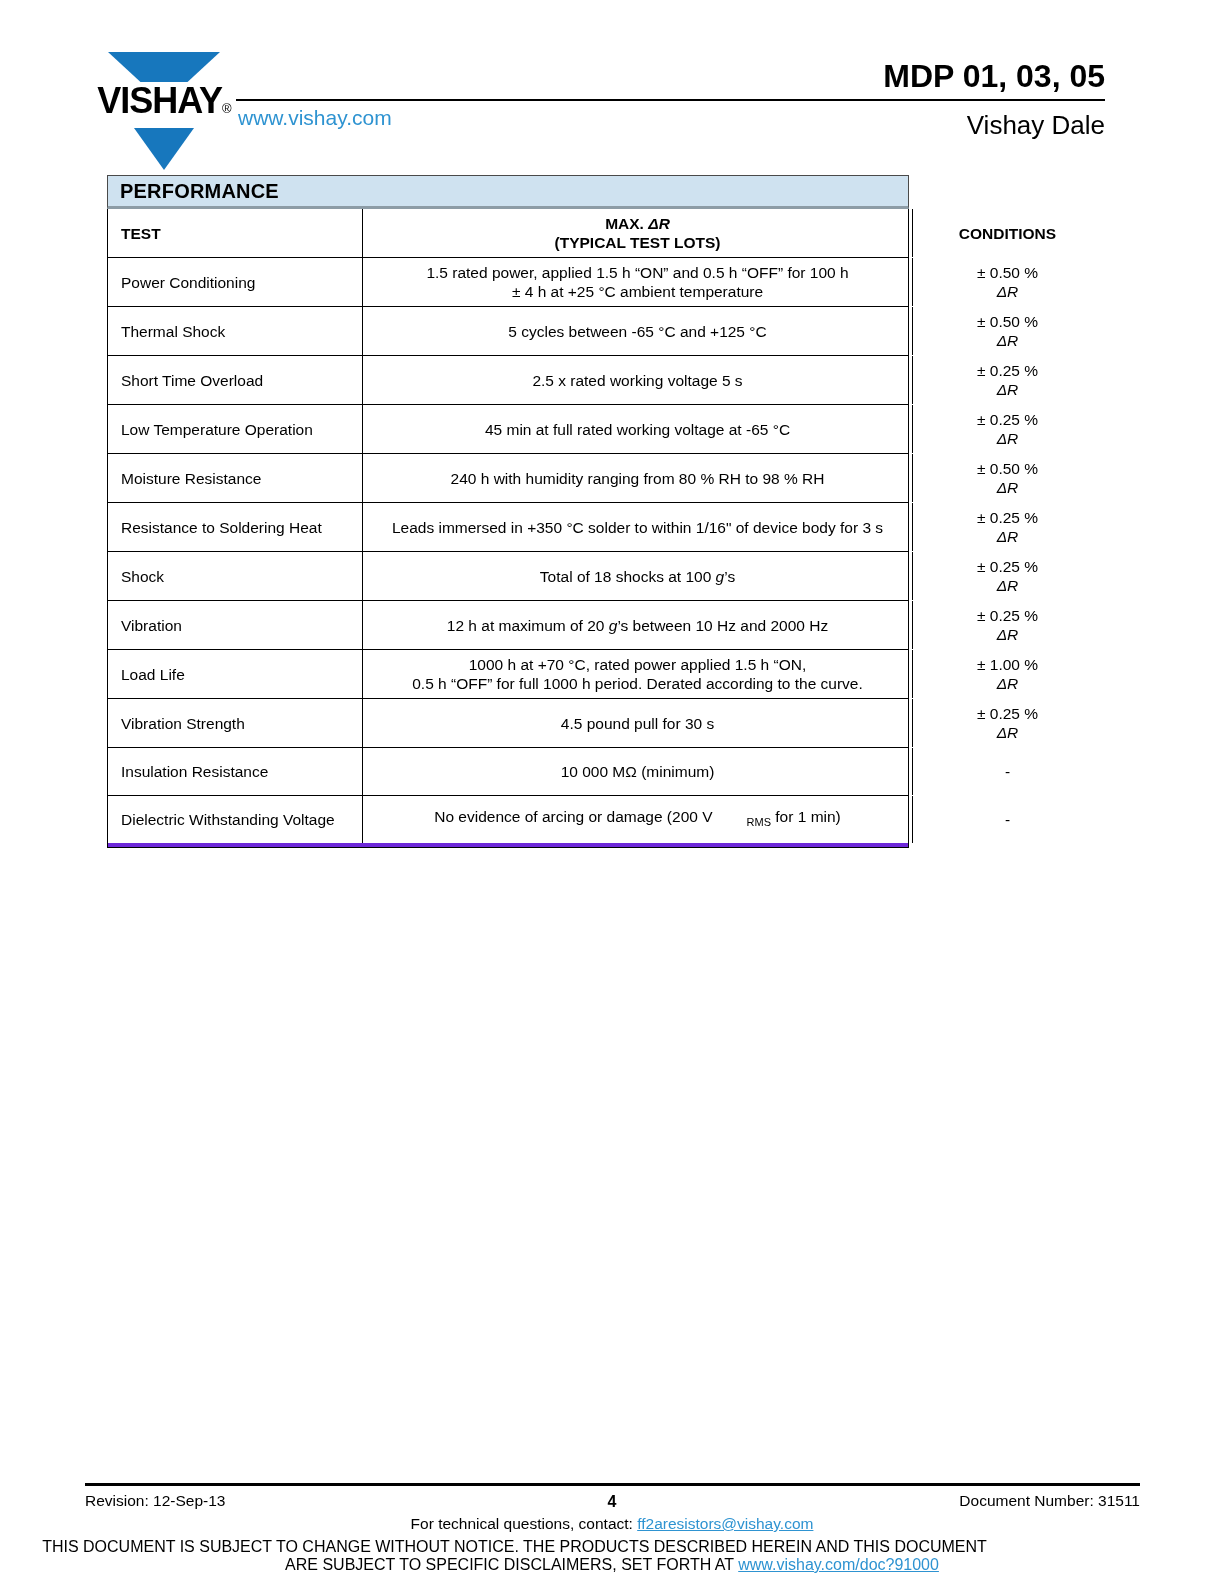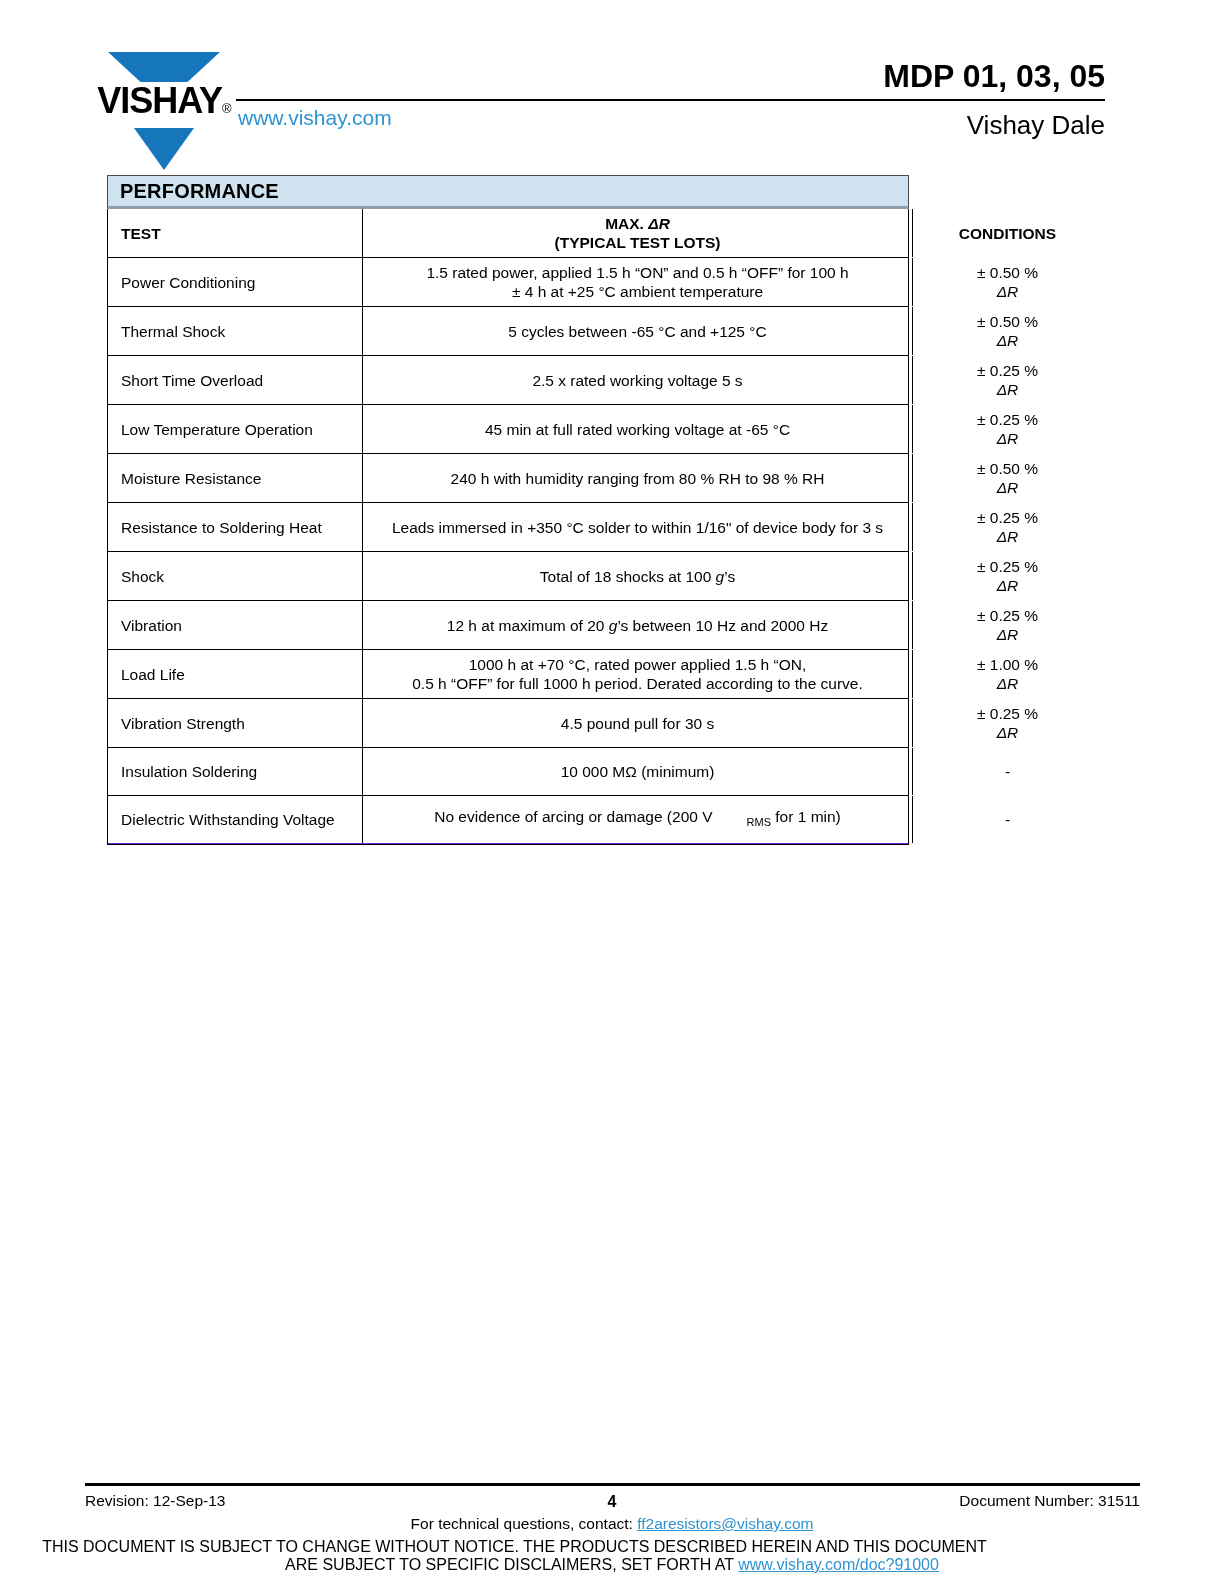--- a/index.html
+++ b/index.html
@@ -43,21 +43,21 @@
   
   .perf-table { position:absolute; left:107px; top:175px; width:802px; }
   .perf-band {
     height:34px; background:var(--band-blue);
     border:1px solid #4a4a4a; border-bottom:3px solid #8d9ca6;
     display:flex; align-items:center; padding-left:12px;
     font-size:20px; font-weight:bold; letter-spacing:0.2px;
   }
   .perf-grid { border:1px solid #000; border-top:none; }
   .t-row { display:grid; grid-template-columns:254px 550px 190px; border-bottom:1px solid #000; }
-  .t-row:last-child { border-bottom:1px solid #6d28d9; }
+  .t-row:last-child { border-bottom:4px solid #6d28d9; }
   .t-cell { display:flex; flex-direction:column; justify-content:center; font-size:15.5px; line-height:19px; padding:5px 6px; }
   .cell-test { align-items:flex-start; text-align:left; padding-left:13px; }
   .cell-cond, .cell-max { align-items:center; text-align:center; border-left:1px solid #000; }
   .hdr-row .t-cell { font-weight:bold; min-height:41px; }
   .data-row .t-cell { min-height:47px; }
   .t-cell i { font-style:italic; }
   .t-cell sub { font-size:11px;margin-left:34px; }
 
   
   .footer-rule { position:absolute; left:85px; top:1483px; width:1055px; height:3px; background:#000; }
@@ -172,21 +172,21 @@
 
   <div class="t-row data-row">
     <div class="t-cell cell-test">Vibration Strength</div>
     <div class="t-cell cell-cond">
             <div>4.5 pound pull for 30 s</div>
           </div>
     <div class="t-cell cell-max">± 0.25 % <i>ΔR</i></div>
   </div>
 
   <div class="t-row data-row">
-    <div class="t-cell cell-test">Insulation Soldering</div>
+    <div class="t-cell cell-test">Insulation Resistance</div>
     <div class="t-cell cell-cond">
             <div>10 000 MΩ (minimum)</div>
           </div>
     <div class="t-cell cell-max">-</div>
   </div>
 
   <div class="t-row data-row">
     <div class="t-cell cell-test">Dielectric Withstanding Voltage</div>
     <div class="t-cell cell-cond">
             <div>No evidence of arcing or damage (200 V<sub>RMS</sub> for 1 min)</div>

